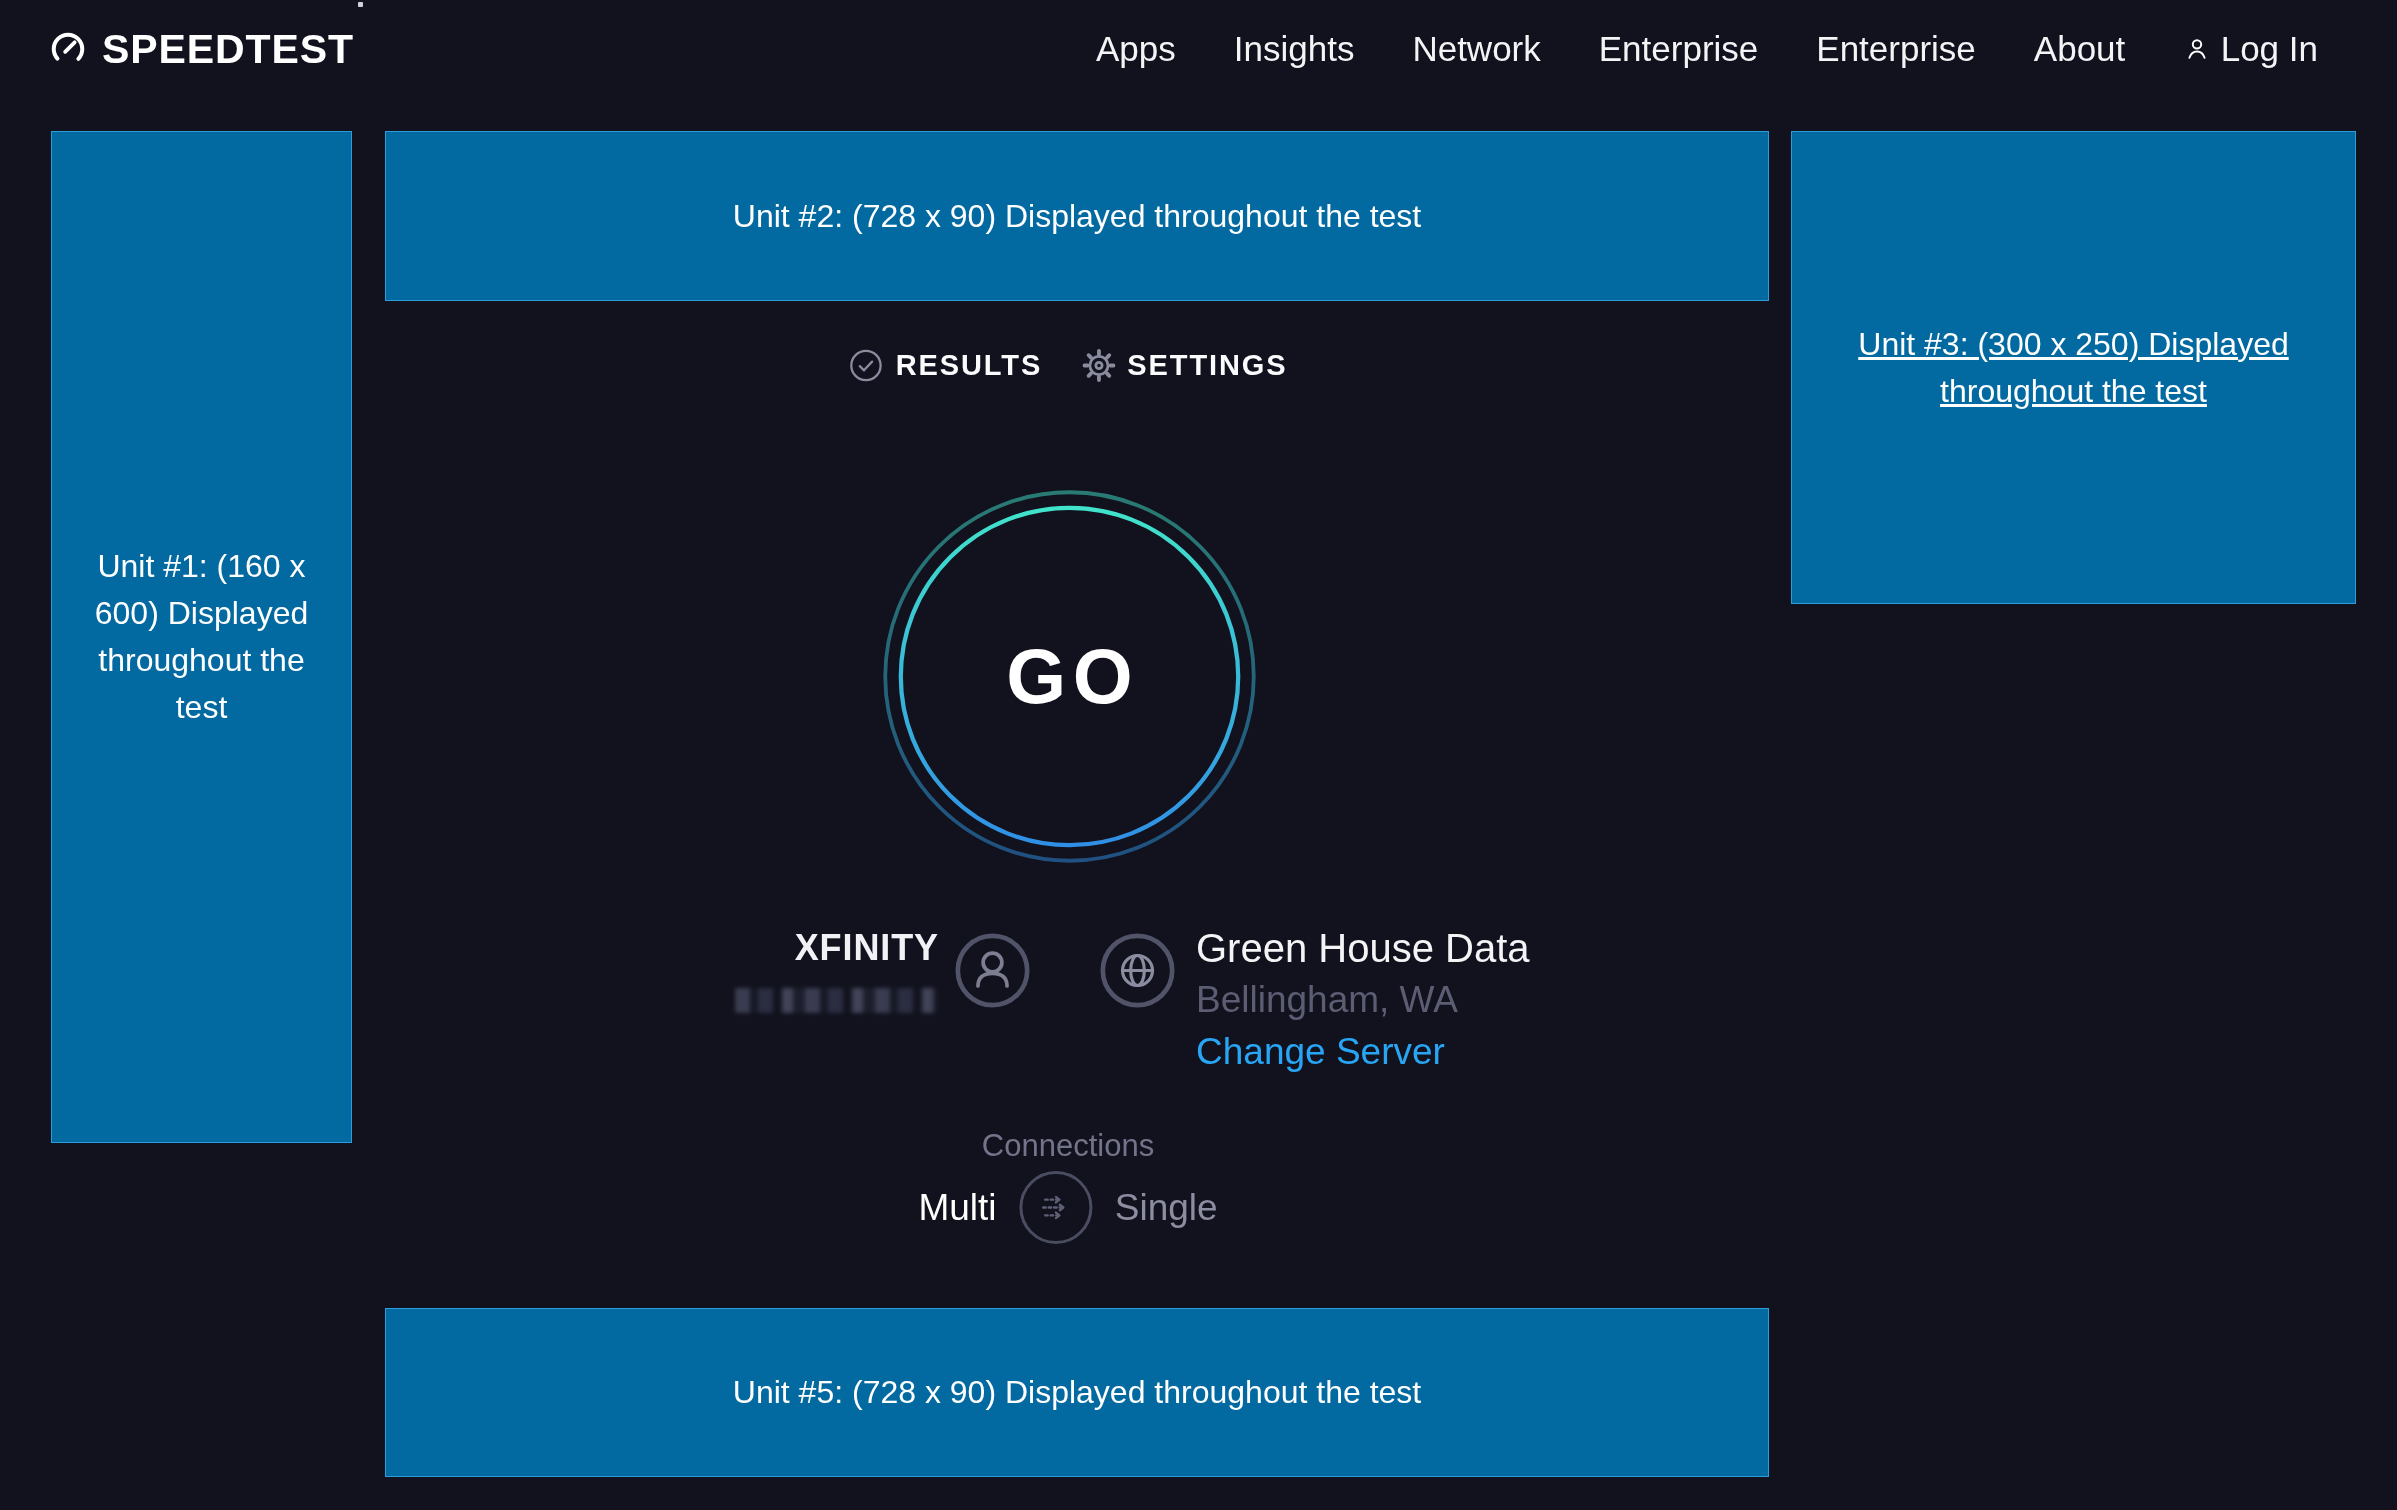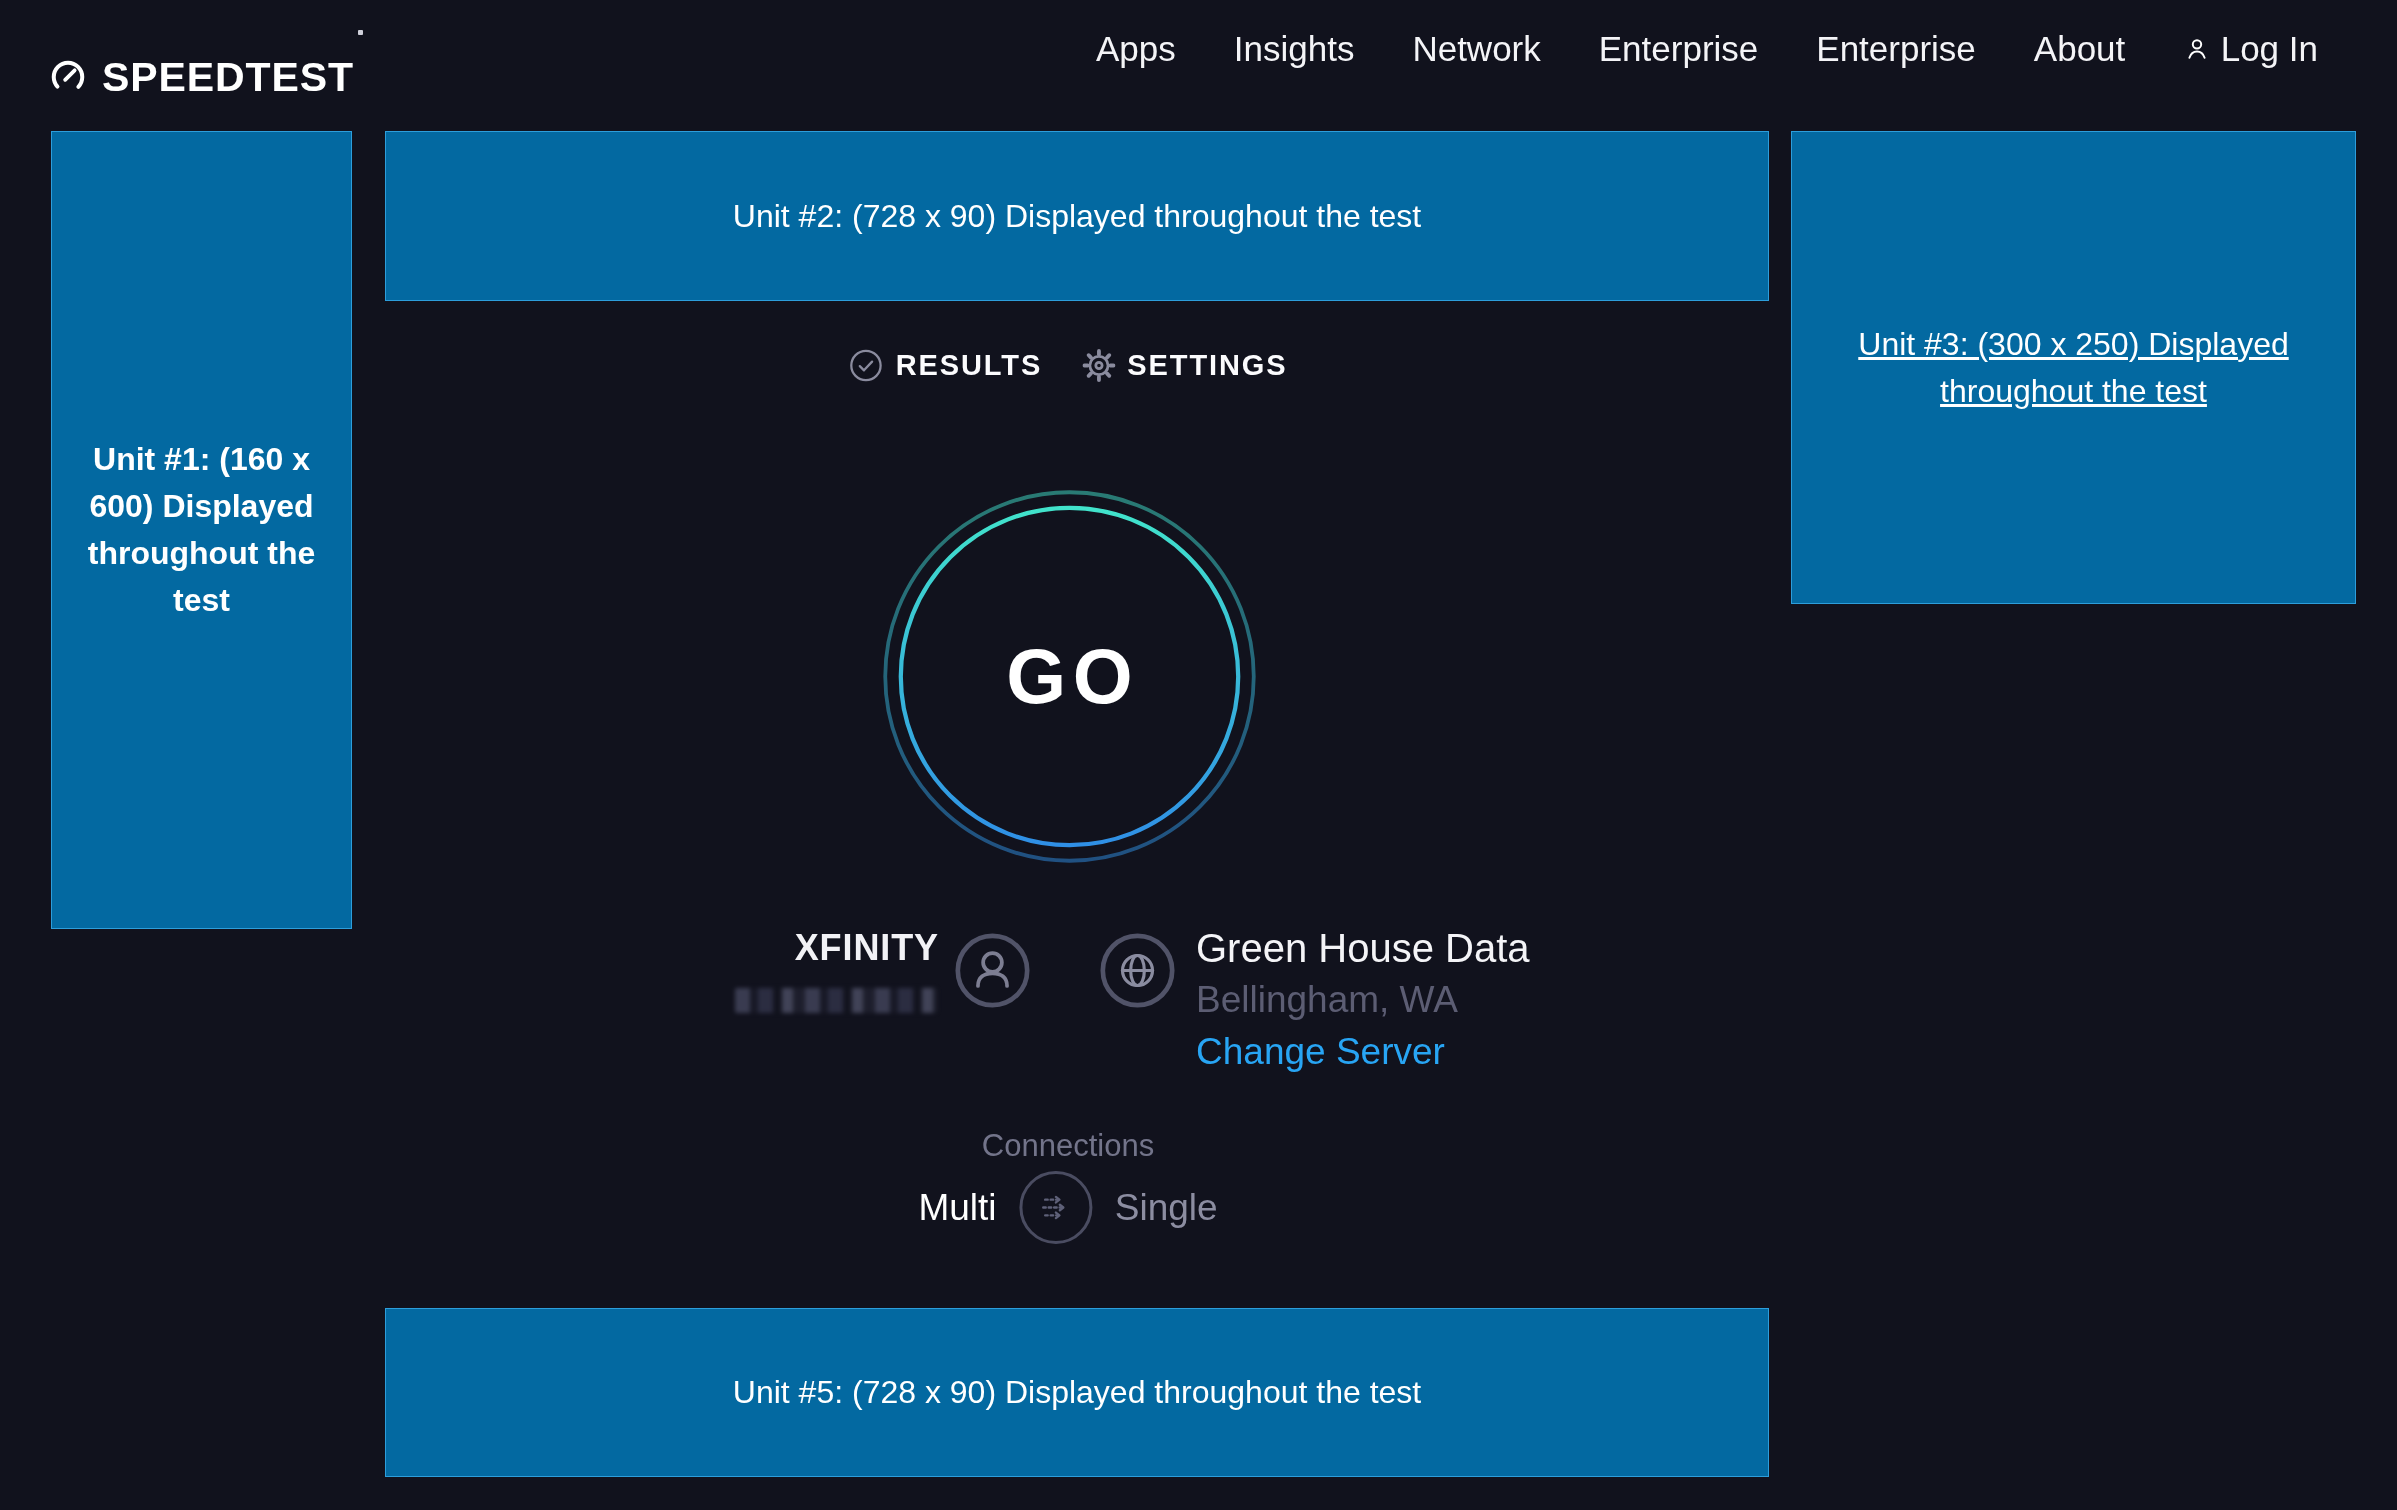--- a/index.html
+++ b/index.html
@@ -1,30 +1,30 @@
 <!DOCTYPE html>
 <html style="font-size:15px"><head>
 <meta charset="utf-8">
 <style>
   html,body{margin:0;padding:0;background:#0d0e17;}
   .screen{position:relative;width:2397px;height:1510px;background:#11121d;overflow:hidden;
           font-family:"Liberation Sans","DejaVu Sans",sans-serif;color:#fff;}
 
   
-  .logo{position:absolute;left:49px;top:0;height:98px;display:flex;align-items:center;gap:15px;cursor:pointer;margin-top:28px;}
+  .logo{position:absolute;left:49px;top:0;height:98px;display:flex;align-items:center;gap:15px;cursor:pointer;}
   .logo-text{font-size:41px;font-weight:700;letter-spacing:0.9px;color:#fff;position:relative;}
   .tm-dot{position:absolute;right:-9.4px;top:1.9px;width:5.6px;height:5.6px;background:#cfd0da;border-radius:0.9px;}
   .nav{position:absolute;right:79px;top:0;height:98px;display:flex;align-items:center;gap:58px;}
   .nav-item{font-size:35px;color:#f4f4f7;font-weight:400;cursor:pointer;white-space:nowrap;}
   .login{display:flex;align-items:center;gap:9.4px;cursor:pointer;}
 
   
   .ad{position:absolute;background:#0369a1;border:1.9px solid #2d9edb;display:flex;align-items:center;
       justify-content:center;text-align:center;font-size:32px;line-height:47px;color:#fff;cursor:pointer;}
-  .ad1{left:51px;top:131px;width:301px;height:798px;padding:0 32px;box-sizing:border-box;font-weight:bold;}
+  .ad1{left:51px;top:131px;width:301px;height:1012px;padding:0 32px;box-sizing:border-box;}
   .ad2{left:385px;top:131px;width:1382px;height:168px;}
   .ad3{left:1791px;top:131px;width:565px;height:473px;padding:0 60px;box-sizing:border-box;text-decoration:underline;}
   .ad4{left:1791px;top:645px;width:565px;height:471px;padding:0 60px;box-sizing:border-box;}
   .ad5{left:385px;top:1308px;width:1382px;height:167px;}
 
   
   .tabs{position:absolute;left:1068px;top:348px;transform:translateX(-50%);display:flex;align-items:center;gap:40px;}
   .tab{display:flex;align-items:center;gap:12.2px;cursor:pointer;}
   .tab-label{font-size:29px;font-weight:700;letter-spacing:1.9px;color:#fbfbfd;}
 

